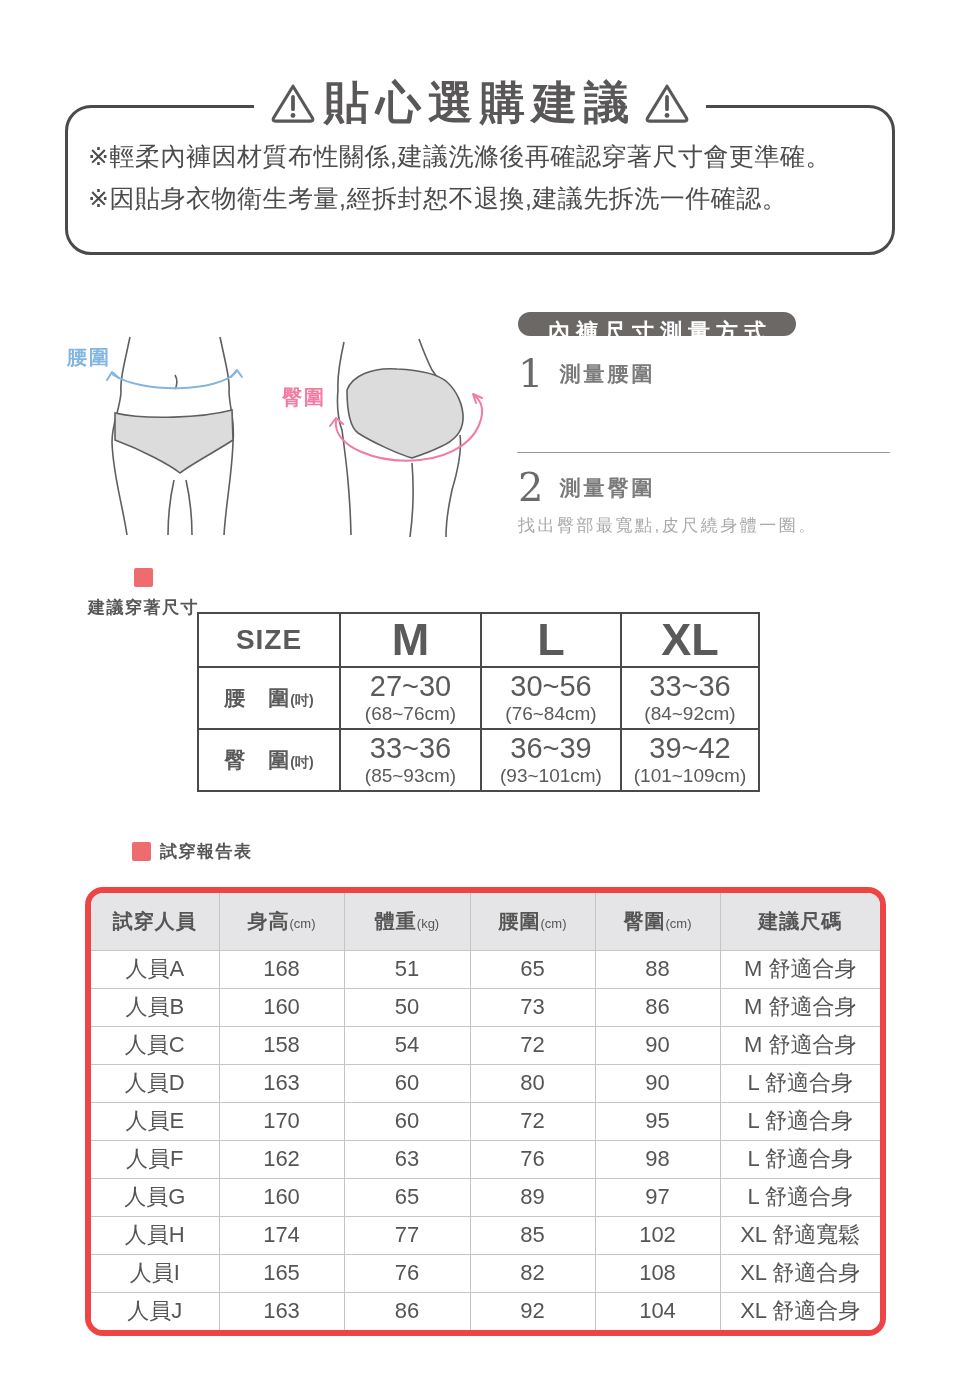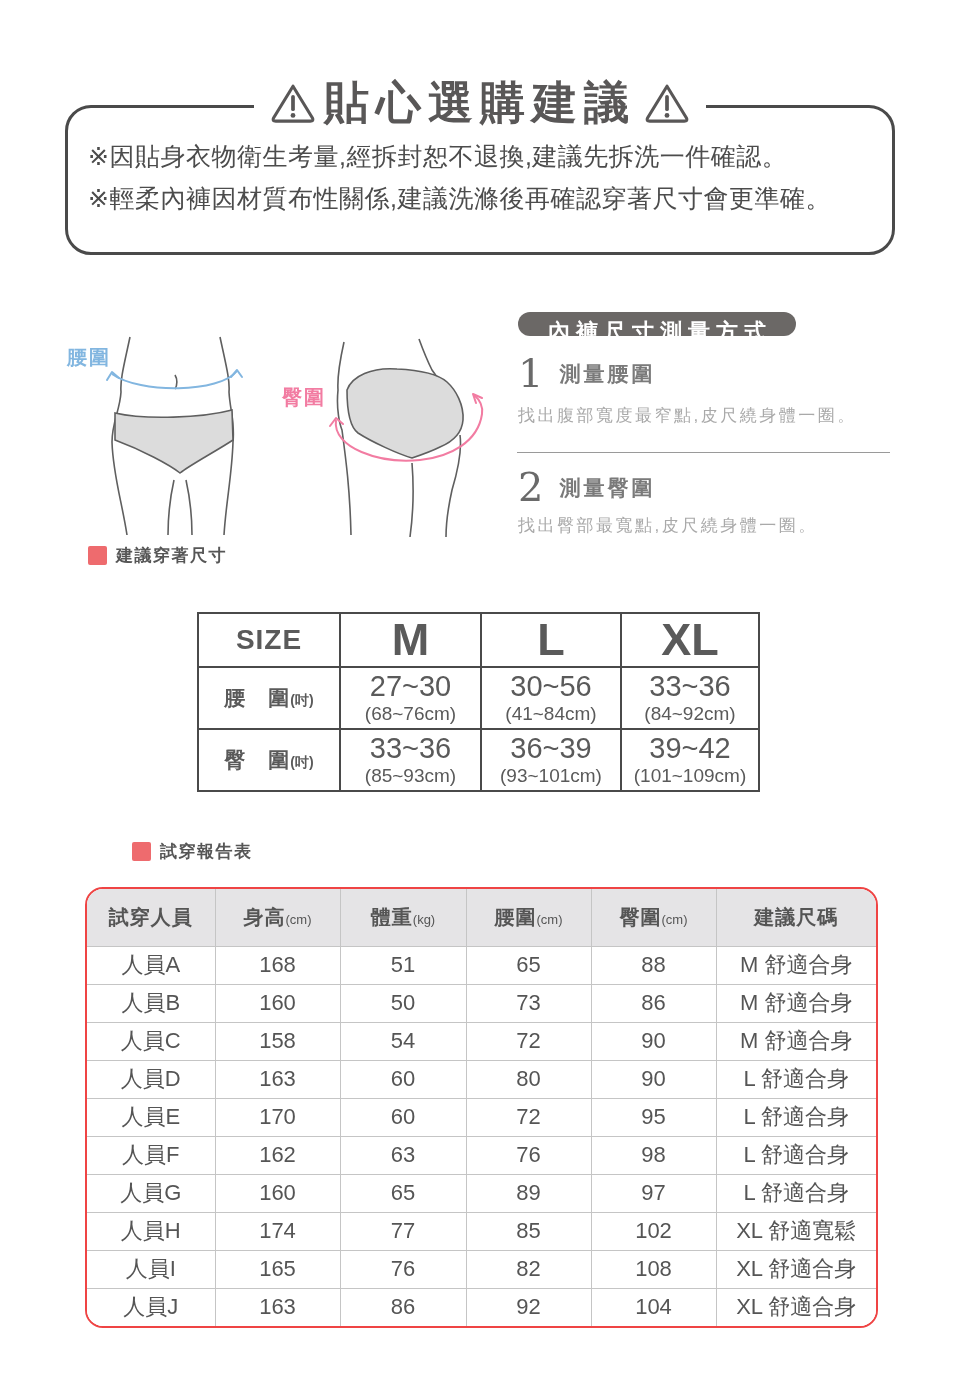--- a/index.html
+++ b/index.html
@@ -31,59 +31,59 @@
   .step-title{font-size:21px;font-weight:bold;color:#7a7a7a;letter-spacing:3px;padding-bottom:2px;}
   .step-desc{position:absolute;left:518px;font-size:17px;color:#a9a9a9;letter-spacing:2.5px;white-space:nowrap;}
   .step-divider{position:absolute;left:517px;top:154px;width:373px;height:0;
                 border-top:1px solid #9a9a9a;}
   .s1{top:58px;} .d1{top:106px;} .s2{top:172px;} .d2{top:216px;}
 
   
   .sec-label{position:absolute;display:flex;align-items:center;gap:9px;}
   .sec-label .sq{width:19px;height:19px;background:#ee6b6e;border-radius:2px;}
   .sec-label .tx{font-size:17px;font-weight:bold;color:#565656;letter-spacing:1.5px;}
-  .lab-size{left:88px;top:544px;}
+  .lab-size{left:88px;top:568px;flex-direction:column;}
   .lab-fit{left:88px;top:840px;margin-left:44px;}
 
   
   .size-table{position:absolute;left:197px;top:612px;border-collapse:collapse;table-layout:fixed;}
   .size-table th,.size-table td{border:2px solid #4a4a4a;text-align:center;vertical-align:middle;
                 background:#fff;padding:0;}
   .size-table thead tr{height:54px;}
   .size-table tbody tr{height:62px;}
   .st-corner{font-size:28px;font-weight:bold;color:#5a5a5a;letter-spacing:1px;margin-top:48px;}
   .st-size{font-size:45px;font-weight:bold;color:#5a5a5a;}
   .st-label{font-size:21px;font-weight:bold;color:#5a5a5a;letter-spacing:1px;}
   .st-label .unit{font-size:14px;letter-spacing:0;}
   .size-table td .main{font-size:29px;color:#5a5a5a;line-height:32px;}
   .size-table td .sub{font-size:19px;color:#5a5a5a;line-height:24px;}
 
   
-  .fit-wrap{position:absolute;left:85px;top:887px;width:789px;border:2px solid #ef4444;
+  .fit-wrap{position:absolute;left:85px;top:887px;width:789px;border:6px solid #ef4444;
             border-radius:18px;overflow:hidden;background:#fff;}
   .fit-table{border-collapse:collapse;width:100%;border-style:hidden;}
   .fit-table th,.fit-table td{border:1px solid #c5c5c5;text-align:center;vertical-align:middle;padding:0;}
   .fit-table thead tr{height:57px;background:#e5e4e6;}
   .fit-table th{font-size:20px;font-weight:bold;color:#555;letter-spacing:1px;}
   .fit-table th .unit{font-size:13px;font-weight:normal;letter-spacing:0;}
   .fit-table tbody tr{height:38px;background:#fff;}
   .fit-table td{font-size:22px;color:#555;}
 
   svg{display:block;}
 </style>
 </head>
 <body>
 
 <div class="page">
 
   <section>
     <div class="notice-box">
       <div class="lines">
+        <p>※輕柔內褲因材質布性關係,建議洗滌後再確認穿著尺寸會更準確。</p>
         <p>※因貼身衣物衛生考量,經拆封恕不退換,建議先拆洗一件確認。</p>
-        <p>※輕柔內褲因材質布性關係,建議洗滌後再確認穿著尺寸會更準確。</p>
       </div>
     </div>
     <div class="notice-title">
       <svg class="warn" width="46" height="42" viewBox="0 0 52 46">
         <path d="M26 4 L48 40 Q50 43.5 45.5 43.5 L6.5 43.5 Q2 43.5 4 40 Z" fill="none" stroke="#595757" stroke-width="3.5" stroke-linejoin="round"></path>
         <line x1="26" y1="16" x2="26" y2="30" stroke="#595757" stroke-width="4.2" stroke-linecap="round"></line>
         <circle cx="26" cy="37" r="2.7" fill="#595757"></circle>
       </svg>
       <span class="t">貼心選購建議</span>
       <svg class="warn" width="46" height="42" viewBox="0 0 52 46">
@@ -125,21 +125,20 @@
 
     <span class="fig-label waist-label">腰圍</span>
     <span class="fig-label hip-label">臀圍</span>
 
     <div class="badge">內褲尺寸測量方式</div>
 
     <div class="step-row s1">
       <span class="step-num">1</span>
       <span class="step-title">測量腰圍</span>
     </div>
-    <div class="step-desc d1">找出腹部寬度最窄點,皮尺繞身體一圈。</div>
 
     <div class="step-divider"></div>
 
     <div class="step-row s2">
       <span class="step-num">2</span>
       <span class="step-title">測量臀圍</span>
     </div>
     <div class="step-desc d2">找出臀部最寬點,皮尺繞身體一圈。</div>
   </section>
 
@@ -165,21 +164,21 @@
     </thead>
     <tbody>
         <tr>
           <th class="st-label"><span>腰　圍</span><span class="unit">(吋)</span></th>
           <td>
             <div class="main">27~30</div>
             <div class="sub">(68~76cm)</div>
           </td>
           <td>
             <div class="main">30~56</div>
-            <div class="sub">(41~84cm)</div>
+            <div class="sub">(76~84cm)</div>
           </td>
           <td>
             <div class="main">33~36</div>
             <div class="sub">(84~92cm)</div>
           </td>
         </tr>
         <tr>
           <th class="st-label"><span>臀　圍</span><span class="unit">(吋)</span></th>
           <td>
             <div class="main">33~36</div>

